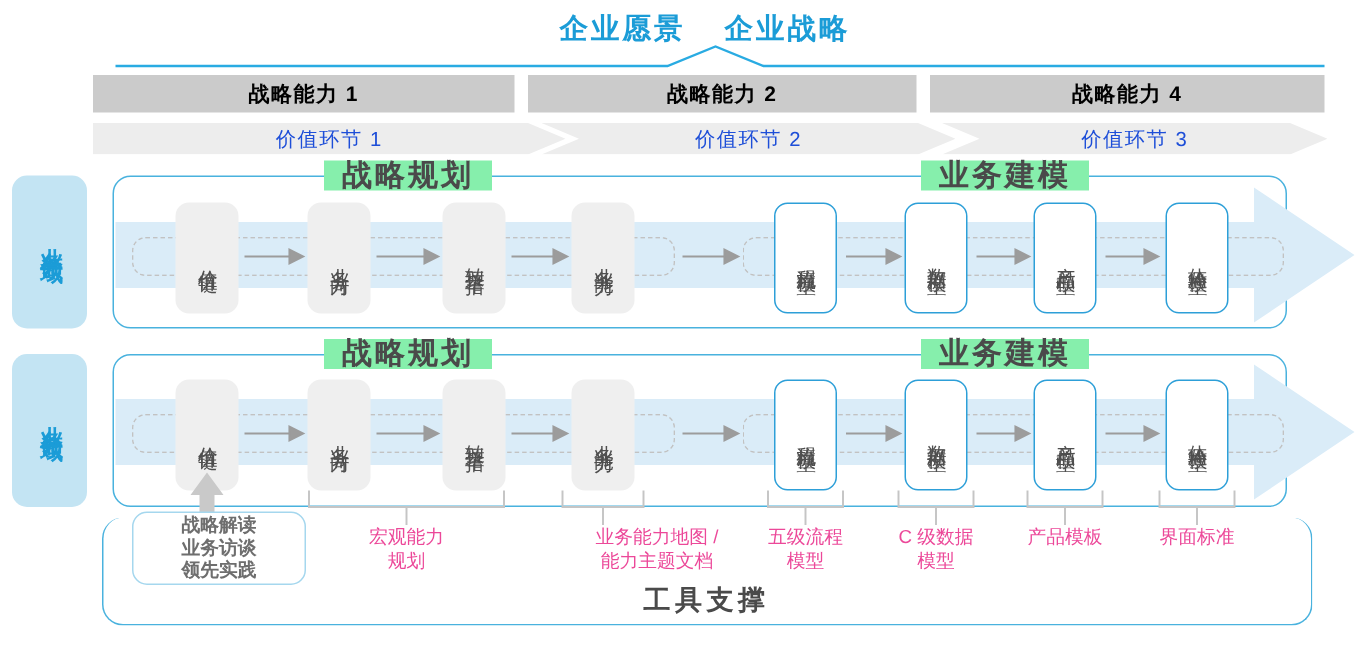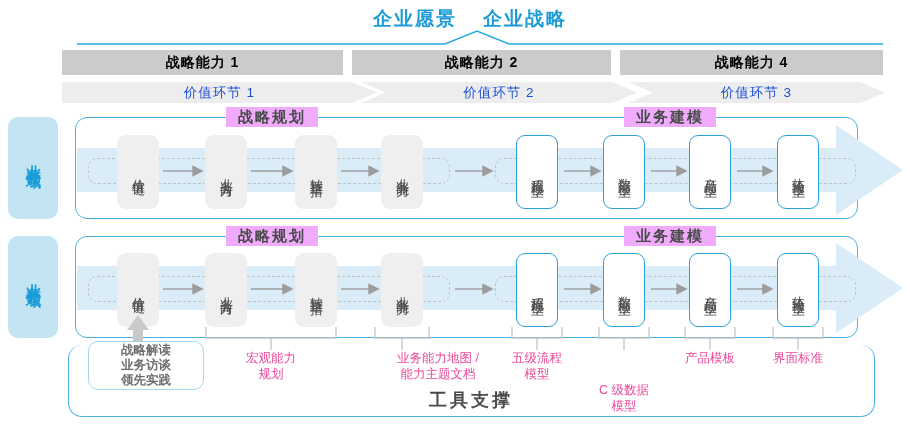--- a/index.html
+++ b/index.html
@@ -23,21 +23,21 @@
         font-size:13.5px;color:#1d4ed8;z-index:4;letter-spacing:1px;white-space:nowrap;}
 
   
   .container{left:75px;width:783px;height:102px;border:1.5px solid #49b2de;border-radius:12px;
              background:transparent;z-index:1;box-sizing:border-box;}
   .tab{left:8px;width:50px;height:102px;background:#c3e4f3;border-radius:10px;z-index:1;
        display:flex;align-items:center;justify-content:center;}
   .tab span{writing-mode:vertical-rl;font-size:15px;font-weight:bold;color:#1b9cd7;letter-spacing:3px;}
 
   
-  .hdr{transform:translateX(-50%);background:#f0abfc;padding:0 12px;font-size:15px;font-weight:bold;
+  .hdr{transform:translateX(-50%);background:#86efac;padding:0 12px;font-size:20px;font-weight:bold;
        color:#4a4a4a;z-index:6;letter-spacing:2px;white-space:nowrap;line-height:20px;}
 
   
   .capsule{height:26px;border:1.2px dashed #c2c2c2;border-radius:9px;z-index:3;box-sizing:border-box;}
 
   
   .box{width:42px;height:74px;border-radius:9px;z-index:4;display:flex;align-items:center;justify-content:center;
        box-sizing:border-box;}
   .box span{writing-mode:vertical-rl;font-size:13px;color:#4f4f4f;letter-spacing:2px;font-weight:500;}
   .box.gray{background:#efefef;}
@@ -217,21 +217,21 @@
     <span>规划</span>
     </div>
   <div class="abs blabel" style="left:409px;margin-left:29px;">
     <span>业务能力地图 /</span>
     <span>能力主题文档</span>
     </div>
   <div class="abs blabel" style="left:537px;">
     <span>五级流程</span>
     <span>模型</span>
     </div>
-  <div class="abs blabel" style="left:624px;margin-top:32px;">
+  <div class="abs blabel" style="left:624px;">
     <span>C 级数据</span>
     <span>模型</span>
     </div>
   <div class="abs blabel" style="left:710px;">
     <span>产品模板</span>
     </div>
   <div class="abs blabel" style="left:798px;">
     <span>界面标准</span>
     </div>
 

